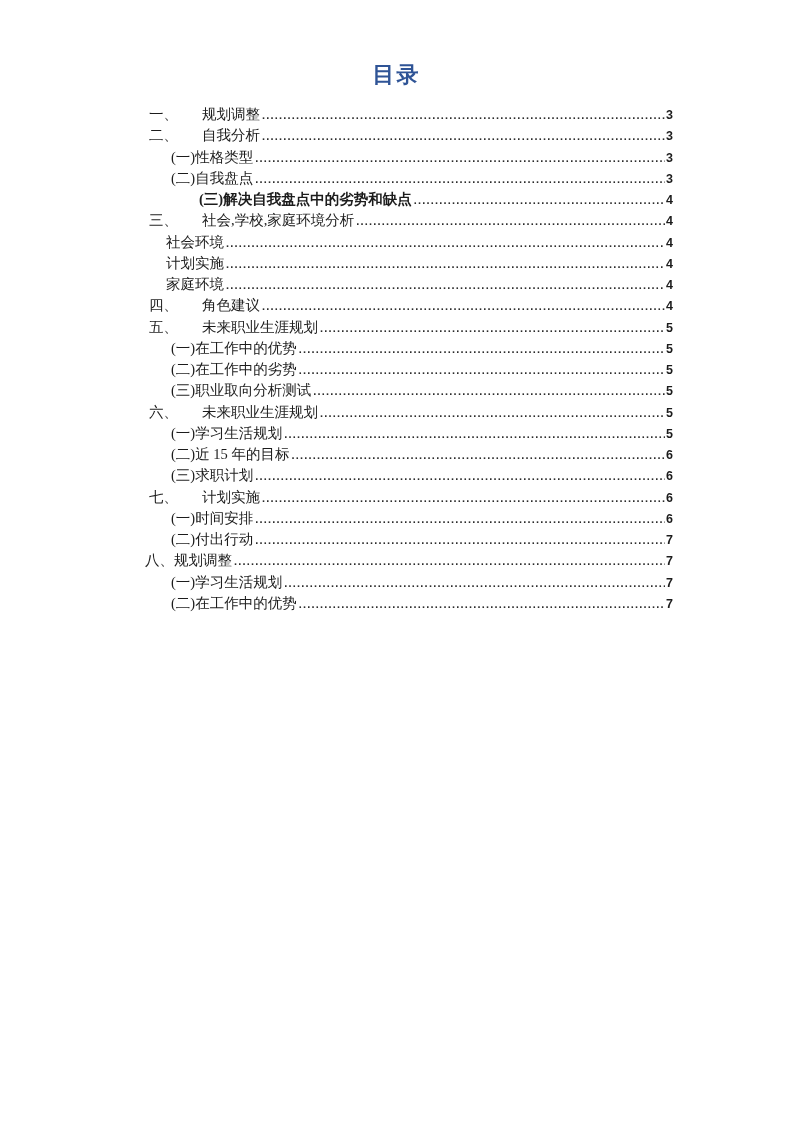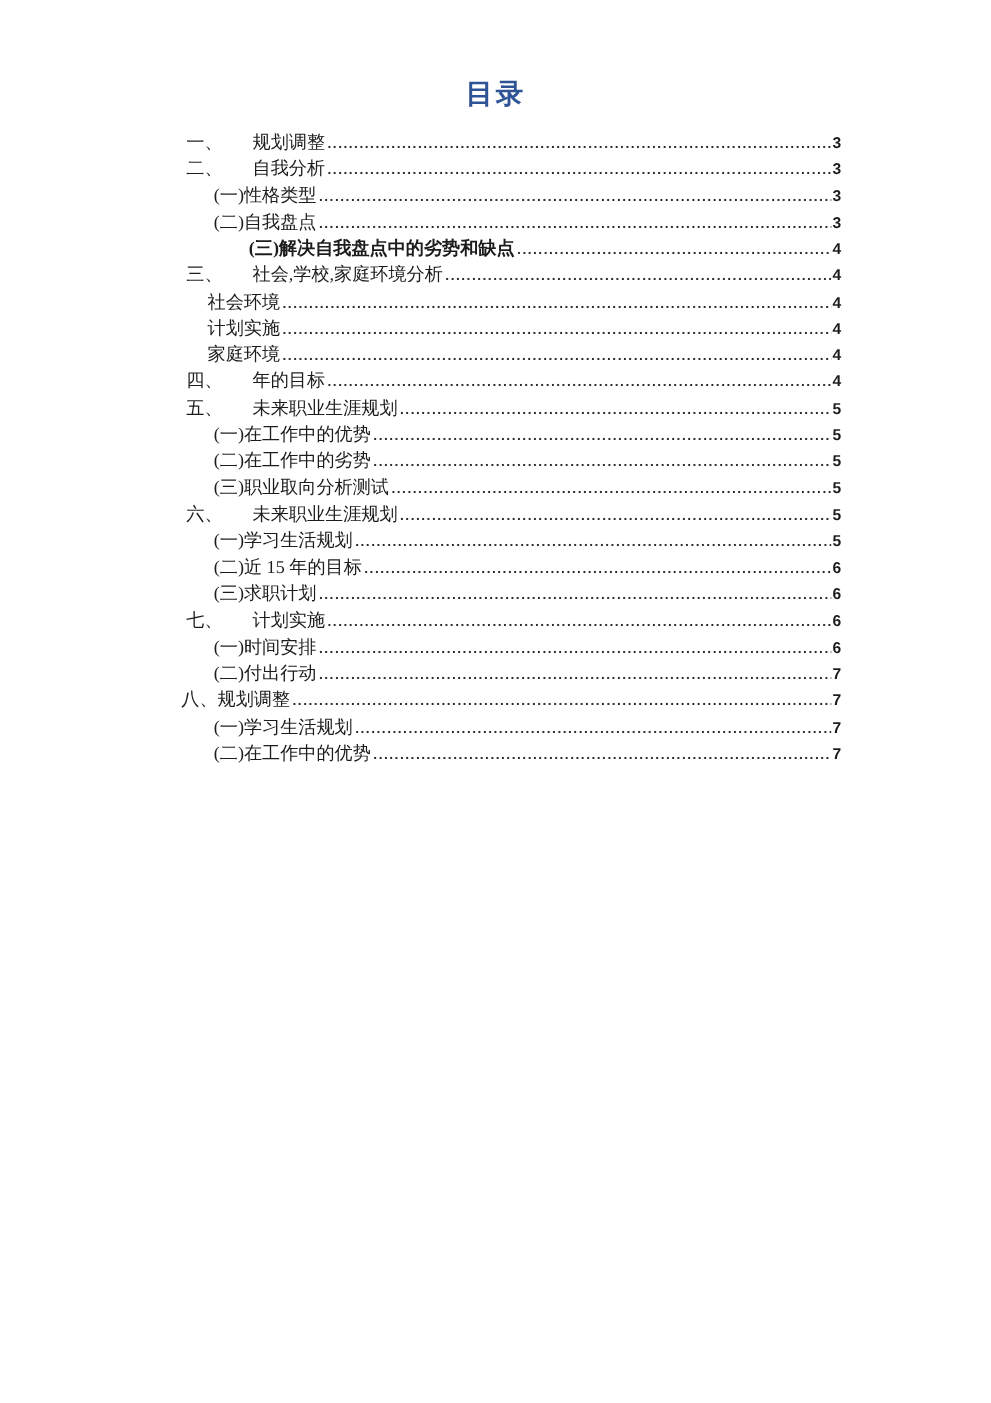--- a/index.html
+++ b/index.html
@@ -122,21 +122,21 @@
         <span class="leader"></span>
         <span class="pg">4</span>
       </div>
       <div class="row plain">
         <span class="lbl">家庭环境</span>
         <span class="leader"></span>
         <span class="pg">4</span>
       </div>
       <div class="row chapter">
         <span class="num">四、</span>
-        <span class="lbl">年的目标</span>
+        <span class="lbl">角色建议</span>
         <span class="leader"></span>
         <span class="pg">4</span>
       </div>
       <div class="row chapter">
         <span class="num">五、</span>
         <span class="lbl">未来职业生涯规划</span>
         <span class="leader"></span>
         <span class="pg">5</span>
       </div>
       <div class="row sub">

